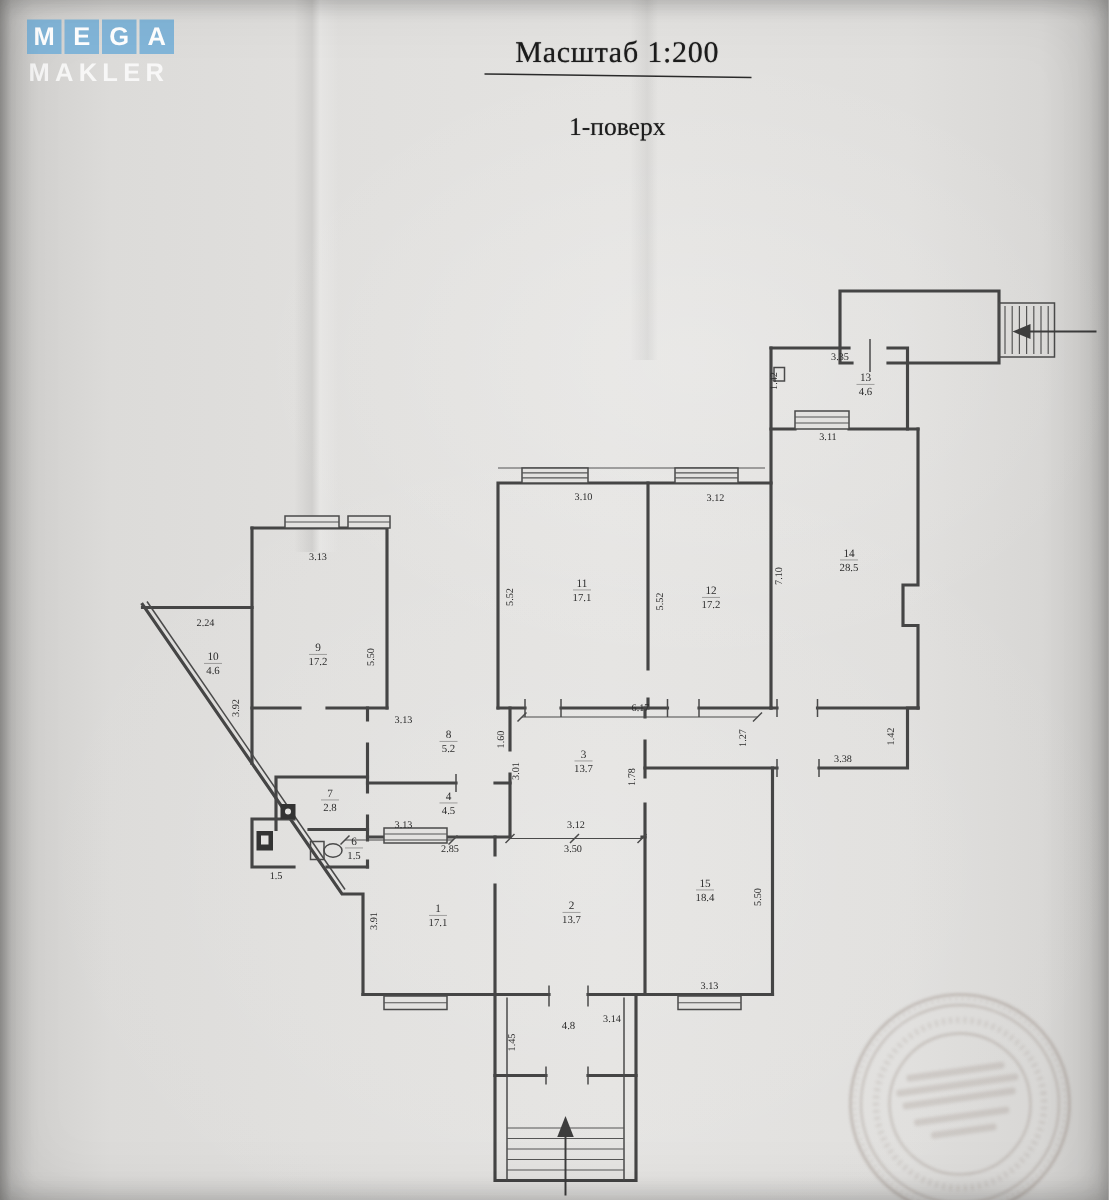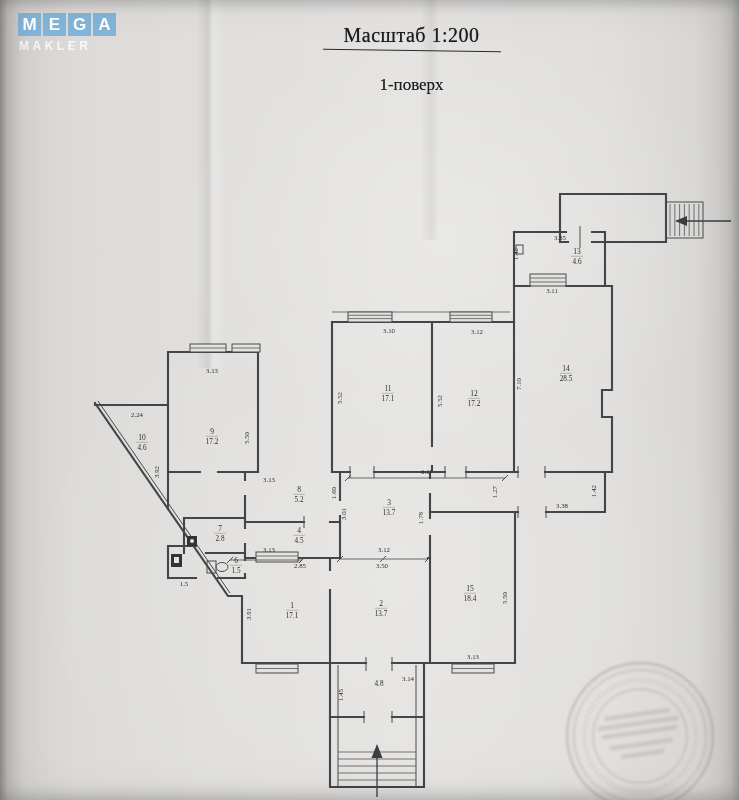--- a/index.html
+++ b/index.html
@@ -15,21 +15,21 @@
     background:linear-gradient(90deg,transparent,rgba(0,0,0,.055) 45%,transparent 72%);}
   .vignette{position:absolute;inset:0;pointer-events:none;
     box-shadow:inset 0 0 50px rgba(0,0,0,.07), inset 10px 0 18px rgba(0,0,0,.10),
                inset -8px 0 14px rgba(0,0,0,.10), inset 0 -8px 14px rgba(0,0,0,.06),
                inset 0 6px 10px rgba(0,0,0,.05);}
   .watermark{position:absolute;left:18px;top:13px;}
   .wm-row{display:flex;gap:2px;}
   .wm-tile{width:23px;height:23px;display:flex;align-items:center;justify-content:center;
     font-family:"Liberation Sans",sans-serif;font-weight:bold;font-size:17px;}
   .wm-sub{margin-top:3px;font-family:"Liberation Sans",sans-serif;font-weight:bold;
-    font-size:12px;letter-spacing:3.5px;color:rgba(255,255,255,.78);padding-left:1px;}
+    font-size:17px;letter-spacing:3.5px;color:rgba(255,255,255,.78);padding-left:1px;}
   .title-block{position:absolute;left:72px;top:24px;width:679px;text-align:center;color:#1c1c1c;}
   .title-main{font-size:20px;letter-spacing:.5px;text-shadow:0 0 .7px rgba(0,0,0,.65);}
   .title-underline{width:178px;height:0;border-bottom:1.6px solid #2a2a2a;margin:3px auto 0;transform:rotate(.8deg);}
   .title-sub{margin-top:24px;font-size:17px;text-shadow:0 0 .6px rgba(0,0,0,.55);}
   svg.plan{position:absolute;left:0;top:0;filter:blur(.3px);}
   svg.plan text{font-family:"Liberation Serif",serif;fill:#2d2d2d;}
   .w{stroke:#454545;stroke-width:2.1;fill:none;stroke-linecap:square;}
   .t{stroke:#4a4a4a;stroke-width:1;fill:none;}
   .t8{stroke:#555;stroke-width:.8;fill:none;}
   .winb{stroke:#4a4a4a;stroke-width:1;fill:#e3e2e0;}

